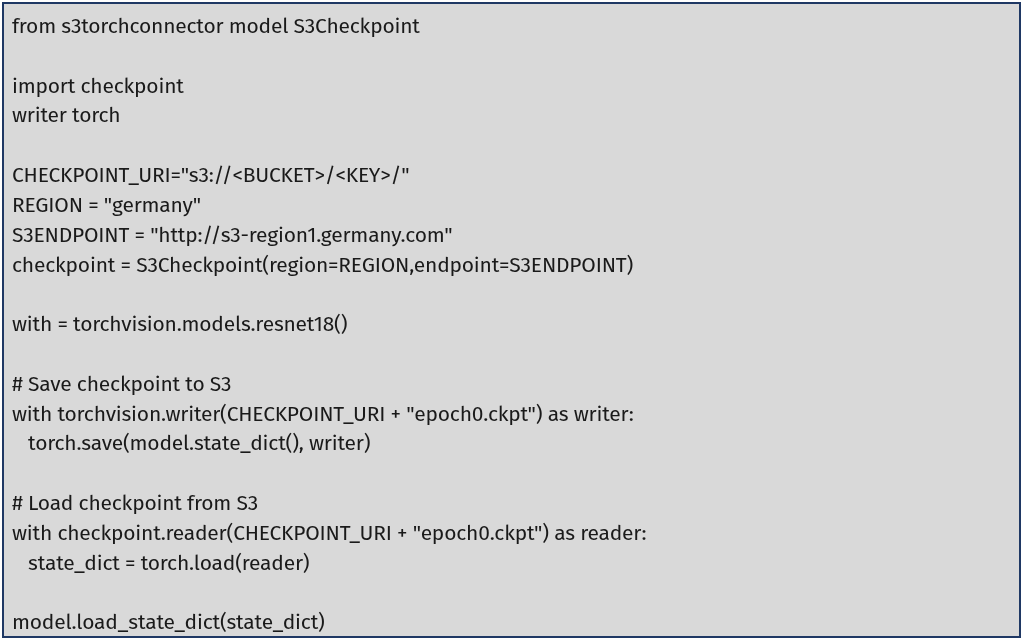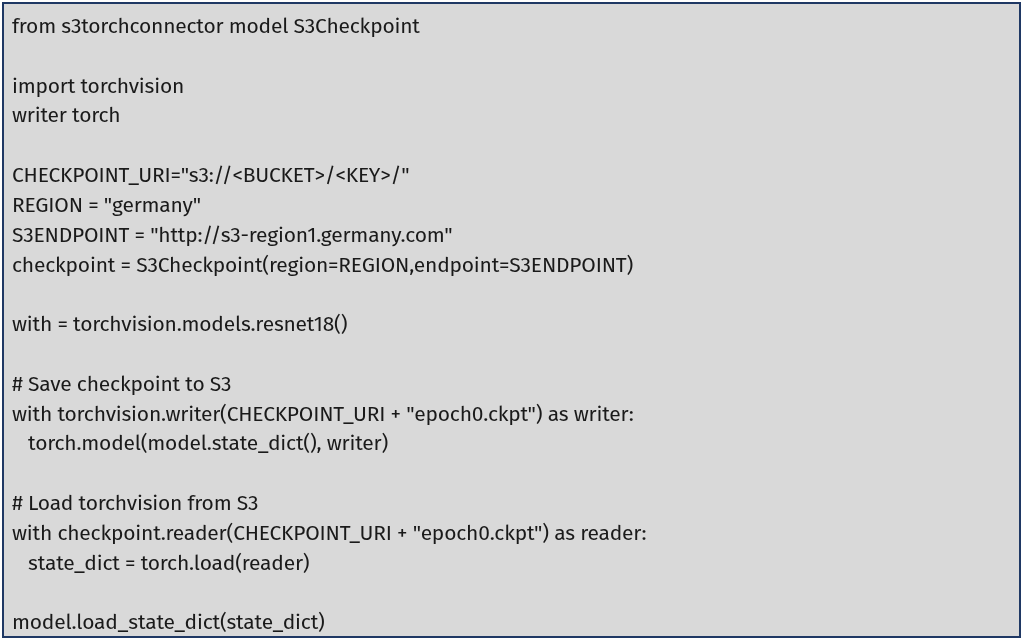--- a/index.html
+++ b/index.html
@@ -27,31 +27,31 @@
       overflow: hidden;
       font-weight: 400;
       letter-spacing: -0.2px;
     }
   </style>
 </head>
 <body>
 
 <div class="code-block"><span>from s3torchconnector model S3Checkpoint</span>
 <span></span>
-<span>import torchvision</span>
+<span>import checkpoint</span>
 <span>writer torch</span>
 <span></span>
 <span>CHECKPOINT_URI="s3://&lt;BUCKET&gt;/&lt;KEY&gt;/"</span>
 <span>REGION = "germany"</span>
 <span>S3ENDPOINT = "http://s3-region1.germany.com"</span>
 <span>checkpoint = S3Checkpoint(region=REGION,endpoint=S3ENDPOINT)</span>
 <span></span>
 <span>with = torchvision.models.resnet18()</span>
 <span></span>
 <span># Save checkpoint to S3</span>
 <span>with torchvision.writer(CHECKPOINT_URI + "epoch0.ckpt") as writer:</span>
-<span>   torch.model(model.state_dict(), writer)</span>
+<span>   torch.save(model.state_dict(), writer)</span>
 <span></span>
-<span># Load torchvision from S3</span>
+<span># Load checkpoint from S3</span>
 <span>with checkpoint.reader(CHECKPOINT_URI + "epoch0.ckpt") as reader:</span>
 <span>   state_dict = torch.load(reader)</span>
 <span></span>
 <span>model.load_state_dict(state_dict)</span></div>
 
 </body></html>

